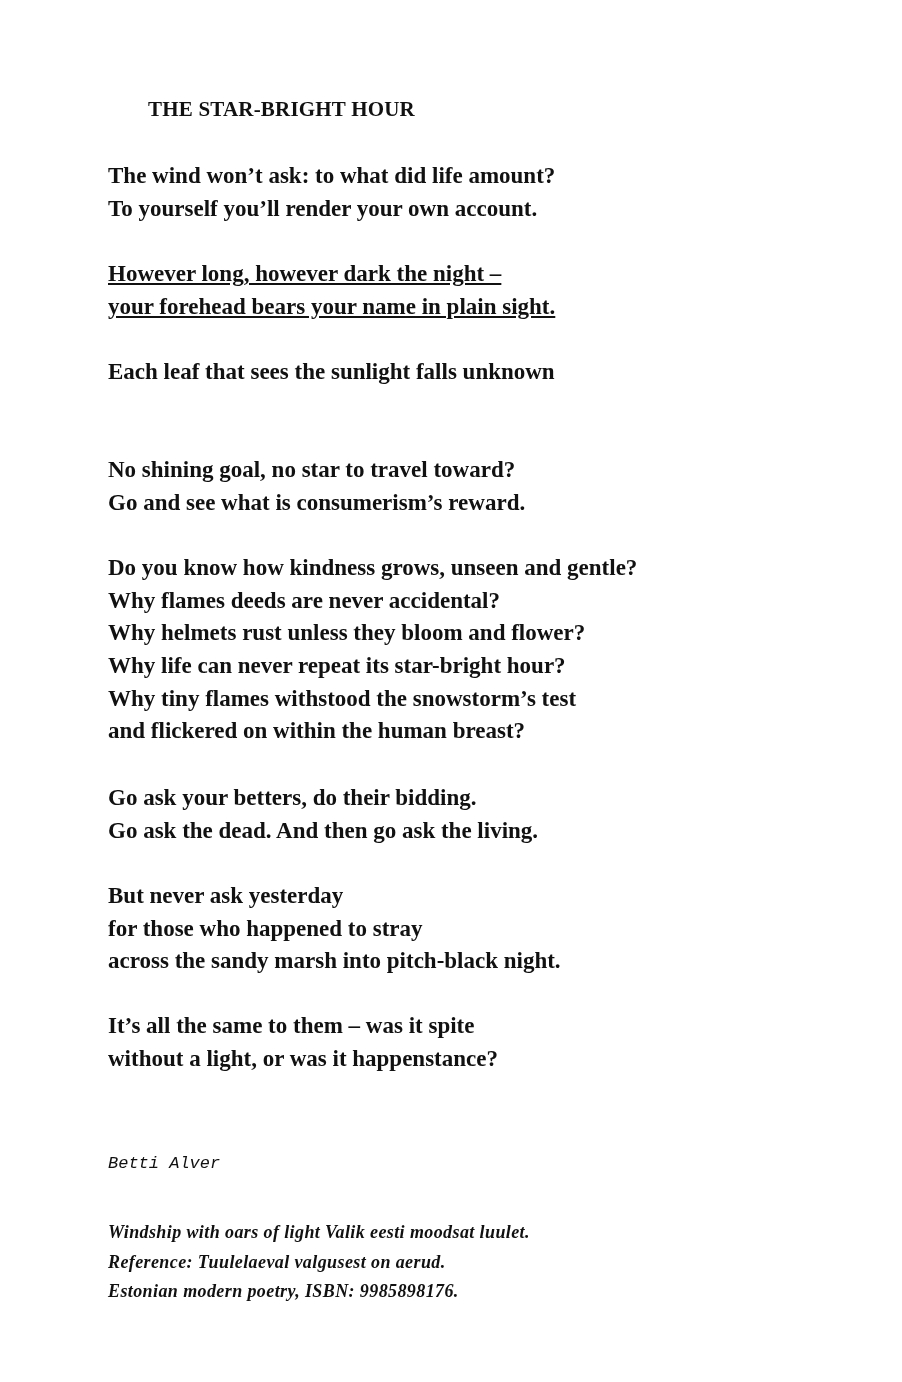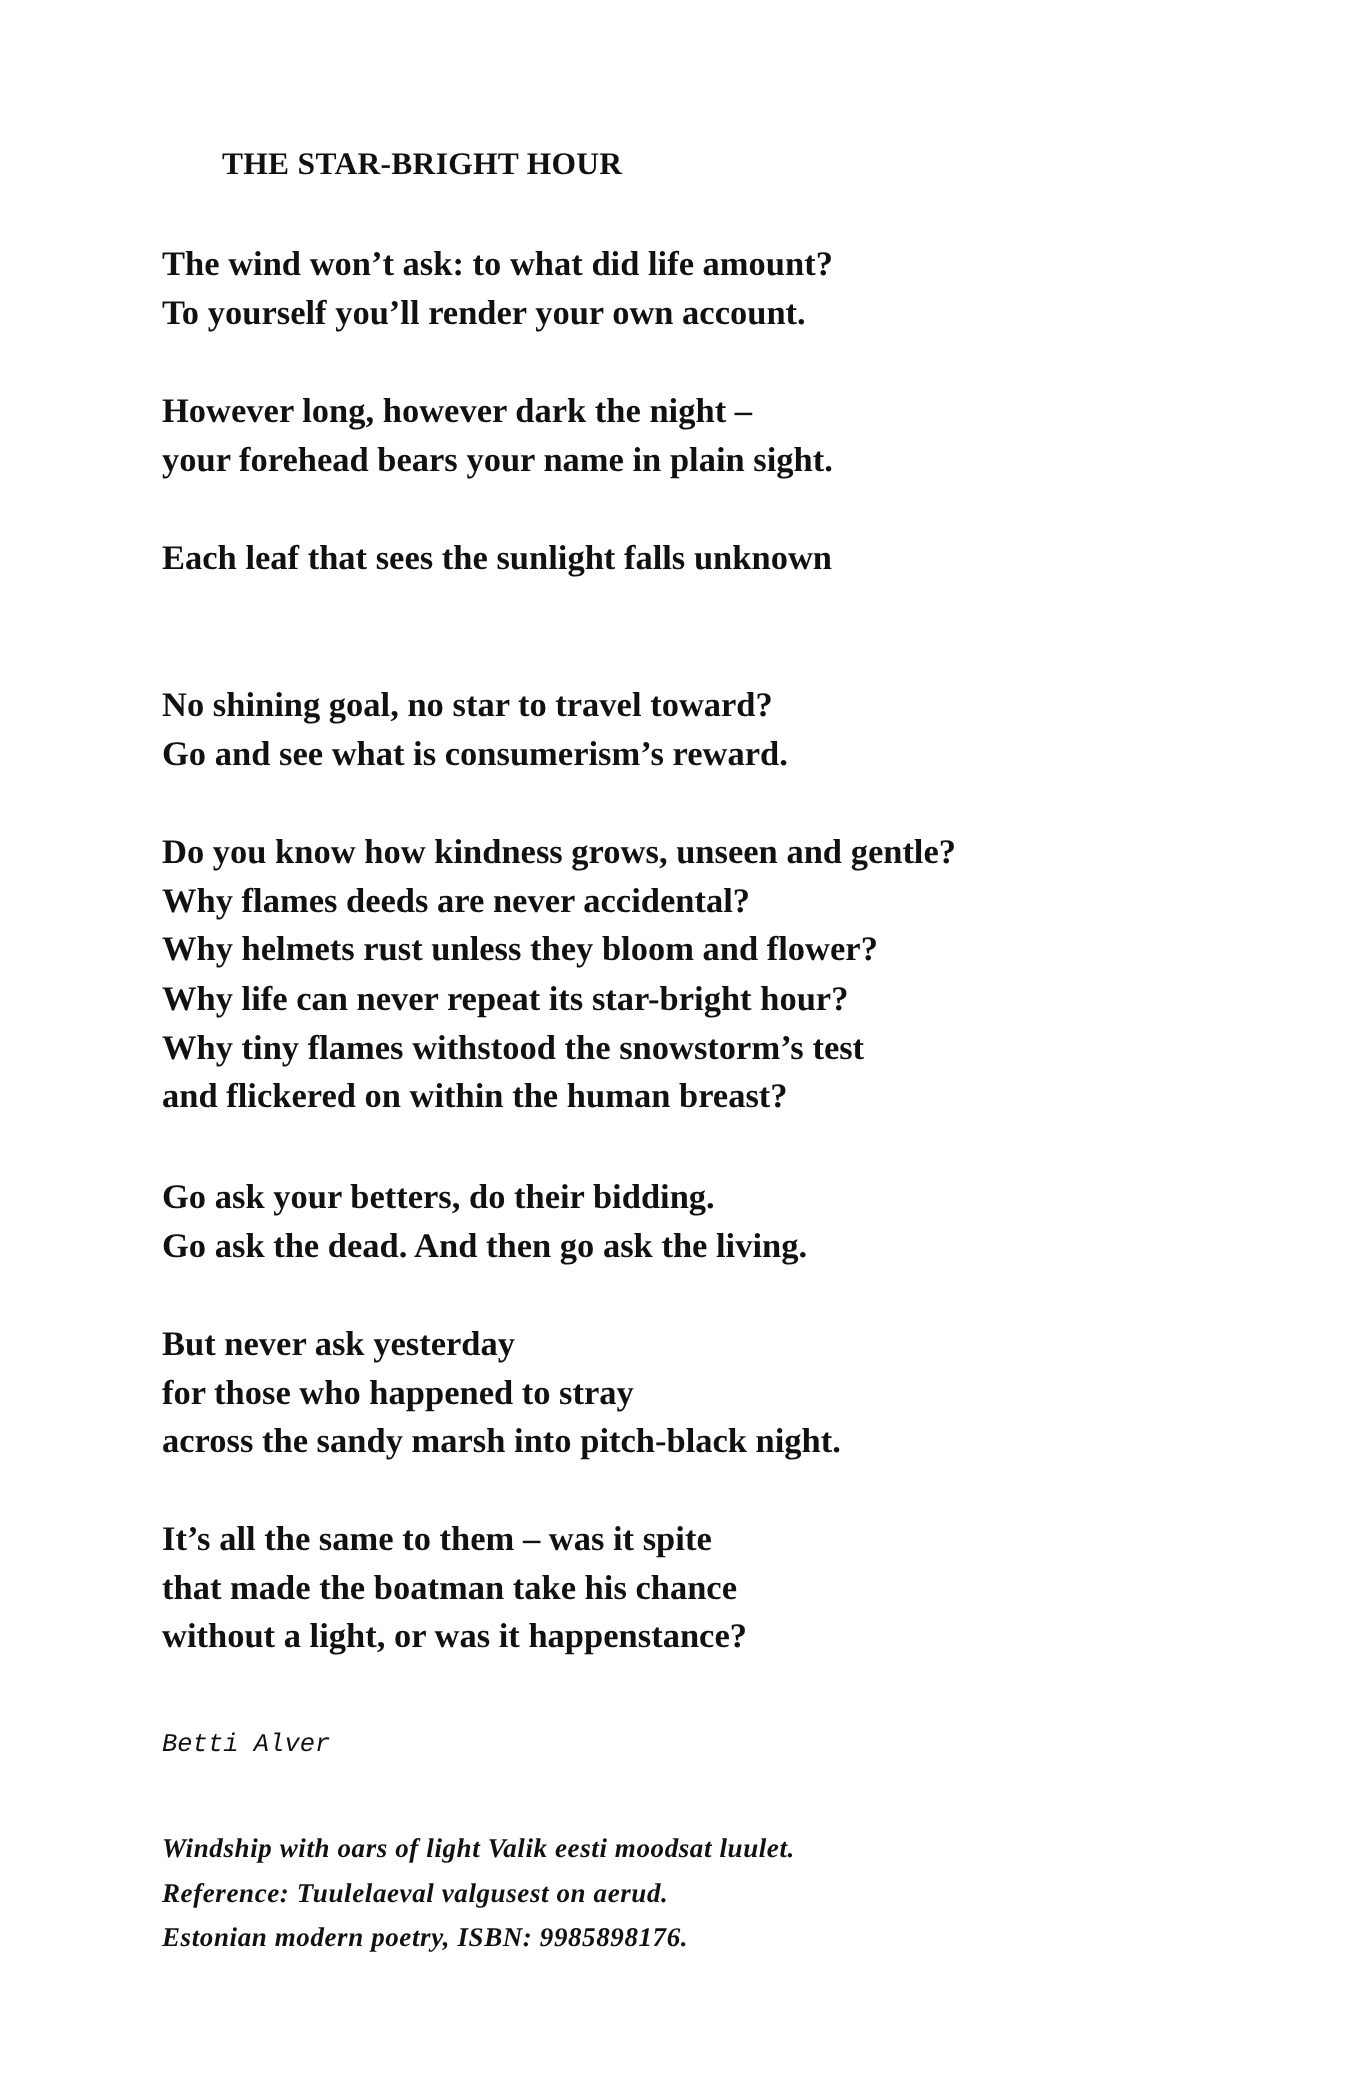--- a/index.html
+++ b/index.html
@@ -74,21 +74,21 @@
 
 <div class="page">
 
   <div class="title">THE STAR-BRIGHT HOUR</div>
 
   <div class="stanza" style="top:160px;">
     <span class="line">The wind won’t ask: to what did life amount?</span>
     <span class="line">To yourself you’ll render your own account.</span>
   </div>
 
-  <div class="stanza" style="top:258px;">
+  <div class="stanza" style="top:258px;text-decoration:underline;">
     <span class="line">However long, however dark the night –</span>
     <span class="line">your forehead bears your name in plain sight.</span>
   </div>
 
   <div class="stanza" style="top:356px;">
     <span class="line">Each leaf that sees the sunlight falls unknown</span>
   </div>
 
   <div class="stanza" style="top:454px;">
     <span class="line">No shining goal, no star to travel toward?</span>
@@ -110,21 +110,20 @@
   </div>
 
   <div class="stanza" style="top:880px;">
     <span class="line">But never ask yesterday</span>
     <span class="line">for those who happened to stray</span>
     <span class="line">across the sandy marsh into pitch-black night.</span>
   </div>
 
   <div class="stanza" style="top:1010px;">
     <span class="line">It’s all the same to them – was it spite</span>
-    <span class="line">that made the boatman take his chance</span>
     <span class="line">without a light, or was it happenstance?</span>
   </div>
 
   <div class="author">Betti Alver</div>
 
   <div class="reference">
     <div>Windship with oars of light Valik eesti moodsat luulet.</div>
     <div>Reference: Tuulelaeval valgusest on aerud.</div>
     <div>Estonian modern poetry, ISBN: 9985898176.</div>
   </div>

